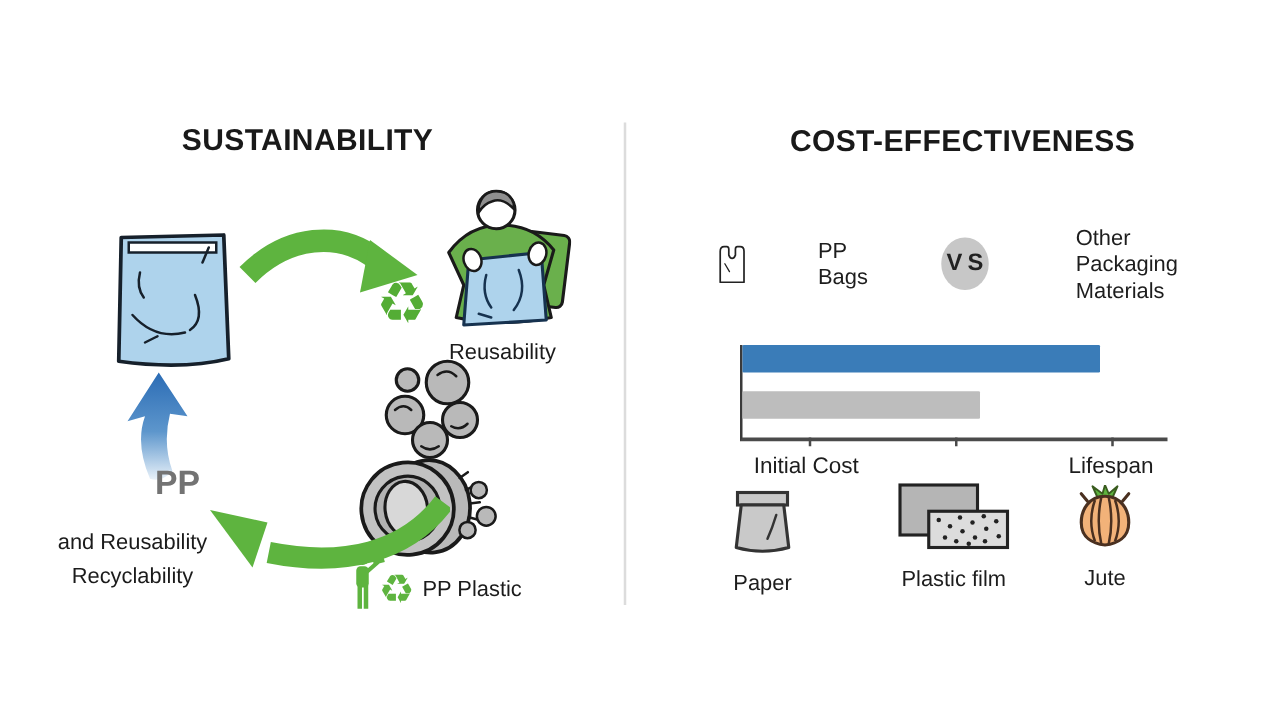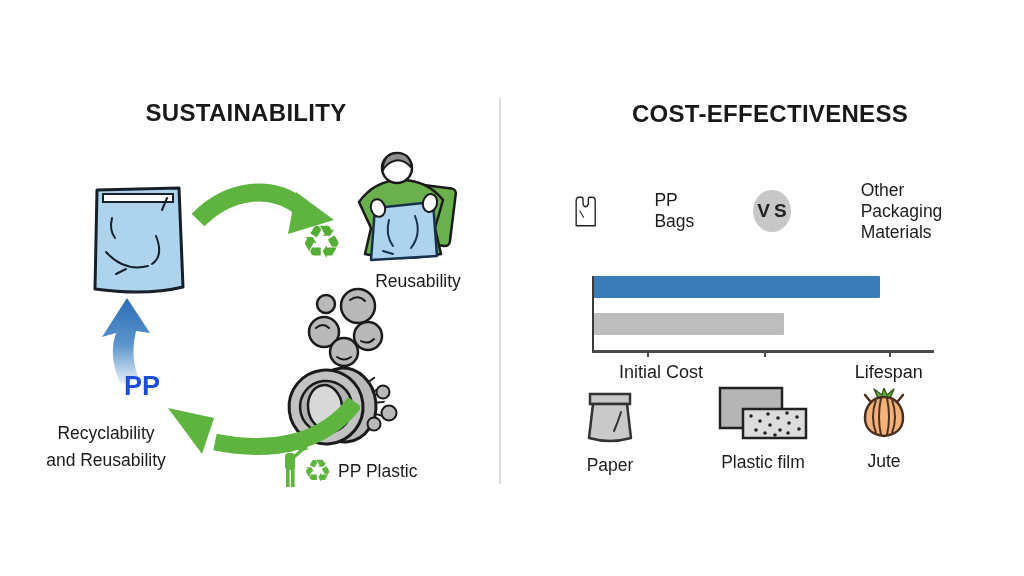--- a/index.html
+++ b/index.html
@@ -7,39 +7,39 @@
     position:relative;width:952px;height:576px;background:#ffffff;overflow:hidden;
     font-family:"Liberation Sans", sans-serif;color:#1d1d1d;
   }
   .title{position:absolute;font-size:24px;font-weight:700;letter-spacing:.3px;text-align:center;color:#191919;}
   .left-title{left:0;top:99px;width:492px;}
   .right-title{left:520px;top:100px;width:500px;}
   .divider{position:absolute;left:499px;top:98px;width:2px;height:386px;background:#dcdcdc;}
   .abs{position:absolute;}
   .lbl{position:absolute;font-size:17.5px;font-weight:500;color:#1b1b1b;}
   .center{text-align:center;}
-  .pp-label{font-size:27px;font-weight:700;color:#1d4ed8;}
+  .pp-label{font-size:27px;font-weight:700;color:#737373;}
   .recycle-glyph{position:absolute;left:301px;top:219px;font-size:46px;line-height:1;color:#54ad35;}
   
   .vs-row{position:absolute;left:573px;top:180px;display:flex;align-items:center;height:62px;gap:48px;}
   .vs-row .vs-label{font-size:17.5px;font-weight:500;margin-left:8px;}
   .vs-circle{width:42px;height:42px;border-radius:50%;background:#c7c7c7;margin:0 9px 0 11px;
     display:flex;align-items:center;justify-content:flex-end;}
   .vs-circle span{font-size:19px;font-weight:700;letter-spacing:4px;color:#222;padding-left:4px;}
   
   .chart{position:absolute;left:592px;top:268px;width:342px;}
   .plot{position:relative;height:74px;border-left:2px solid #3a3a3a;border-bottom:3px solid #4a4a4a;}
   .bar{height:22px;border-radius:1px;}
   .bar-top{margin-top:8px;}
   .bar-bottom{margin-top:15px;}
   .tick{position:absolute;top:100%;width:2px;height:7px;background:#4a4a4a;}
   .tick.t1{left:15.5%;}.tick.t2{left:50%;}.tick.t3{left:86.8%;}
   .axis-labels{position:relative;height:26px;margin-top:9px;font-size:18px;font-weight:500;}
   .axis-labels span{position:absolute;transform:translateX(-50%);white-space:nowrap;}
-  .axis-labels .al1{left:15.5%;margin-left:16px;}
+  .axis-labels .al1{left:15.5%;}
   .axis-labels .al2{left:86.8%;}
   
   .material{position:absolute;text-align:center;}
   .material .mat-label{display:block;margin-top:7px;font-size:17.5px;font-weight:500;}
   .mat-paper{left:570px;top:390px;width:80px;}
   .mat-film{left:700px;top:385px;width:126px;}
   .mat-jute{left:844px;top:388px;width:80px;}
 </style>
 </head>
 <body>
@@ -73,21 +73,21 @@
     <circle cx="52" cy="18" r="15" fill="#ffffff" stroke="#1a1a1a" stroke-width="2.5"></circle>
     <path d="M38,15 Q41,3 52,3 Q63,3 66,13 L66,17 Q57,8 49,11 Q42,13 38,20 Z" fill="#8f8f8f" stroke="#1a1a1a" stroke-width="2"></path>
     <path d="M30,58 L88,52 L92,106 L26,110 Z" fill="#aed3ec" stroke="#16324f" stroke-width="2.5" stroke-linejoin="round"></path>
     <path d="M44,70 Q40,85 48,96" fill="none" stroke="#16324f" stroke-width="2" stroke-linecap="round"></path>
     <path d="M70,66 Q77,84 66,98" fill="none" stroke="#16324f" stroke-width="2" stroke-linecap="round"></path>
     <path d="M38,101 L48,104" fill="none" stroke="#16324f" stroke-width="2" stroke-linecap="round"></path>
     <ellipse cx="33" cy="58" rx="7" ry="9" fill="#ffffff" stroke="#1a1a1a" stroke-width="2" transform="rotate(-18 33 58)"></ellipse>
     <ellipse cx="85" cy="53" rx="7" ry="9" fill="#ffffff" stroke="#1a1a1a" stroke-width="2" transform="rotate(14 85 53)"></ellipse>
   </svg>
 
-  <div class="lbl center" style="left:360px;top:271px;width:116px">Reusability</div>
+  <div class="lbl center" style="left:344px;top:271px;width:116px">Reusability</div>
 
   <svg class="abs" style="left:296px;top:284px" width="100" height="86" viewBox="0 0 100 86">
     <circle cx="30" cy="20" r="9" fill="#b9b9b9" stroke="#1a1a1a" stroke-width="2.5"></circle>
     <circle cx="62" cy="22" r="17" fill="#b9b9b9" stroke="#1a1a1a" stroke-width="2.5"></circle>
     <circle cx="28" cy="48" r="15" fill="#b9b9b9" stroke="#1a1a1a" stroke-width="2.5"></circle>
     <circle cx="72" cy="52" r="14" fill="#b9b9b9" stroke="#1a1a1a" stroke-width="2.5"></circle>
     <circle cx="48" cy="68" r="14" fill="#b9b9b9" stroke="#1a1a1a" stroke-width="2.5"></circle>
     <path d="M54,16 Q62,10 69,17" fill="none" stroke="#1a1a1a" stroke-width="2" stroke-linecap="round"></path>
     <path d="M20,44 Q27,38 33,44" fill="none" stroke="#1a1a1a" stroke-width="2" stroke-linecap="round"></path>
     <path d="M65,57 Q72,61 78,55" fill="none" stroke="#1a1a1a" stroke-width="2" stroke-linecap="round"></path>
@@ -131,22 +131,22 @@
         <stop offset="55%" stop-color="#5d96cc"></stop>
         <stop offset="100%" stop-color="#e8f1f9"></stop>
       </linearGradient>
     </defs>
     <path d="M24,90 Q12,62 20,40 L6,44 L31,5 L54,40 L40,38 Q34,62 42,84 Q33,93 24,90 Z" fill="url(#bluegrad)"></path>
   </svg>
 
   <div class="lbl pp-label center" style="position:absolute;left:112px;top:371px;width:60px">PP</div>
 
   <div class="lbl center" style="left:8px;top:420px;width:196px;line-height:1.55">
+    <div>and Reusability</div>
     <div>Recyclability</div>
-    <div>and Reusability</div>
   </div>
 
   <div class="vs-row">
     <svg width="48" height="60" viewBox="0 0 48 60">
       <path d="M6,58 L6,11 Q6,4 12,4 L16,4 Q19,4 19,8 L19,17 Q21,22 24,22 Q27,22 29,17 L29,8 Q29,4 32,4 L36,4 Q42,4 42,11 L42,58 Z" fill="#ffffff" stroke="#222222" stroke-width="2.6" stroke-linejoin="round"></path>
       <path d="M13,30 L20,42" fill="none" stroke="#222222" stroke-width="2" stroke-linecap="round"></path>
     </svg>
     <span class="vs-label">PP Bags</span>
     <div class="vs-circle">
       <span>VS</span>

